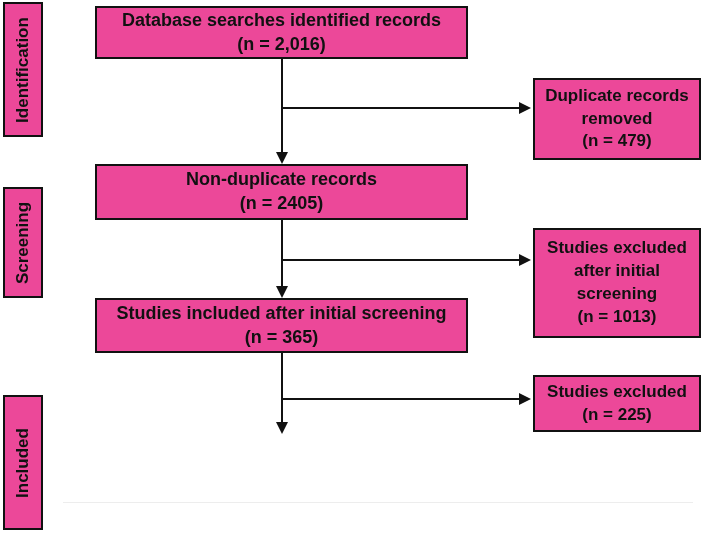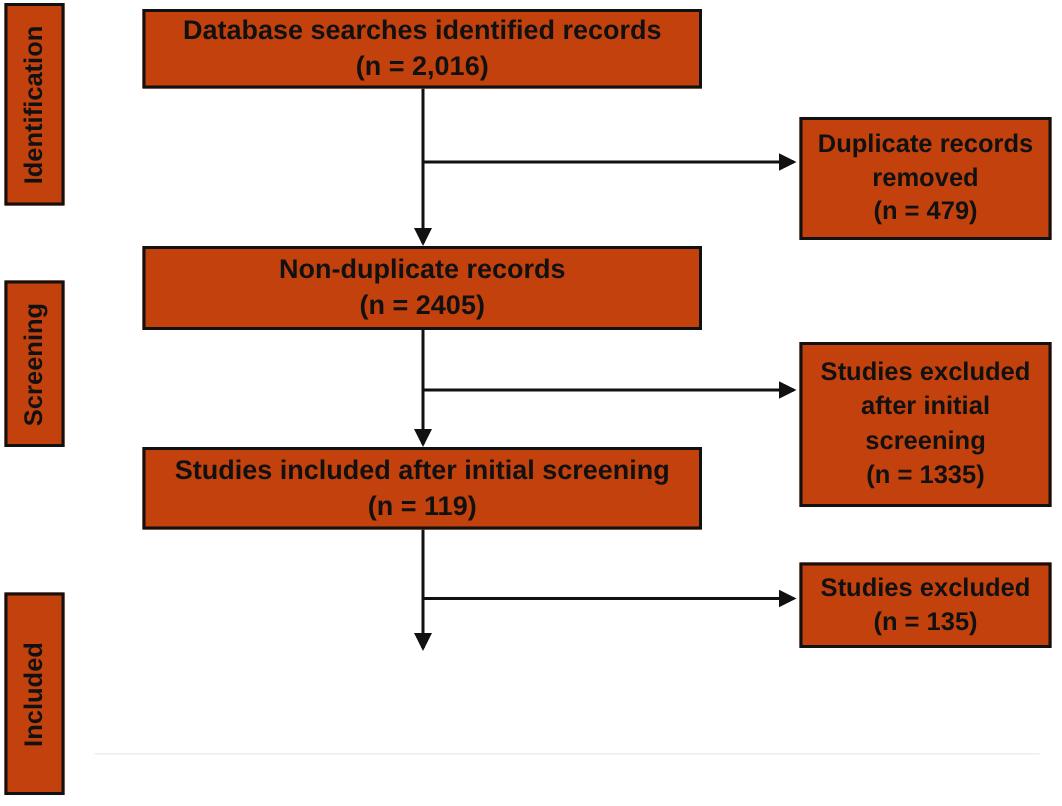--- a/index.html
+++ b/index.html
@@ -12,21 +12,21 @@
     width: 708px;
     height: 537px;
     background: #ffffff;
     font-family: "Liberation Sans", sans-serif;
     color: #111111;
     overflow: hidden;
   }
   .box {
     position: absolute;
     border: 2px solid #111111;
-    background: #c2410c;
+    background: #ec4899;
     display: flex;
     align-items: center;
     justify-content: center;
     text-align: center;
     box-sizing: border-box;
   }
   .main-box {
     left: 95px;
     width: 373px;
     font-size: 18px;
@@ -91,34 +91,34 @@
   <div class="box main-box" style="top:6px; height:53px;">
     <span>Database searches identified records
 (n = 2,016)</span>
   </div>
   <div class="box main-box" style="top:164px; height:56px;">
     <span>Non-duplicate records
 (n = 2405)</span>
   </div>
   <div class="box main-box" style="top:298px; height:55px;">
     <span>Studies included after initial screening
-(n = 119)</span>
+(n = 365)</span>
   </div>
 
   <div class="box side-box" style="top:78px; height:82px;">
     <span>Duplicate records removed
 (n = 479)</span>
   </div>
   <div class="box side-box" style="top:228px; height:110px;">
     <span>Studies excluded after initial screening
-(n = 1335)</span>
+(n = 1013)</span>
   </div>
   <div class="box side-box" style="top:375px; height:57px;">
     <span>Studies excluded
-(n = 135)</span>
+(n = 225)</span>
   </div>
 
   <svg class="arrows" width="708" height="537" viewBox="0 0 708 537">
     <defs>
       <marker id="ah" markerUnits="userSpaceOnUse" markerWidth="12" markerHeight="12" refX="10" refY="6" orient="auto">
         <path d="M0,0 L12,6 L0,12 Z" fill="#111111"></path>
       </marker>
     </defs>
     <g>
       <line x1="282" y1="59" x2="282" y2="162" marker-end="url(#ah)"></line>

